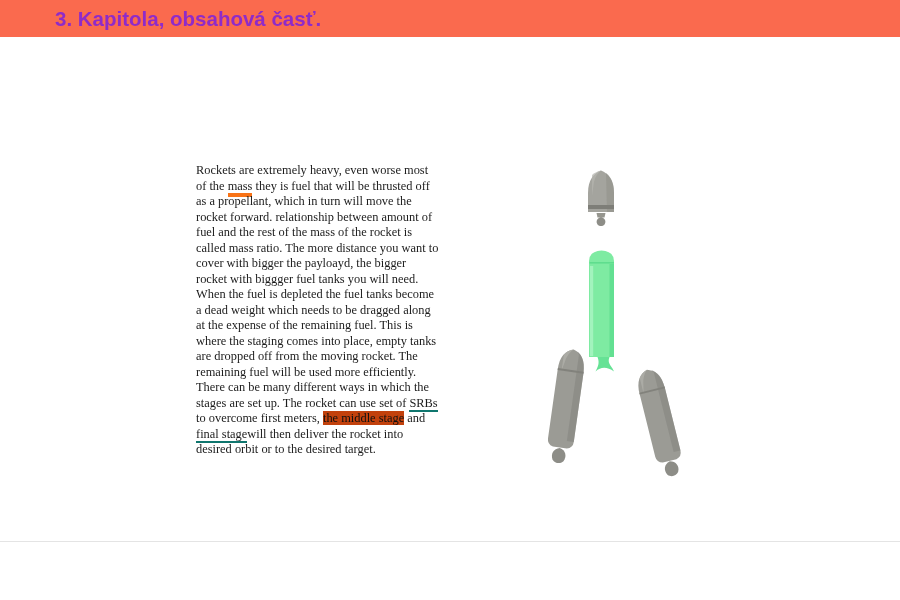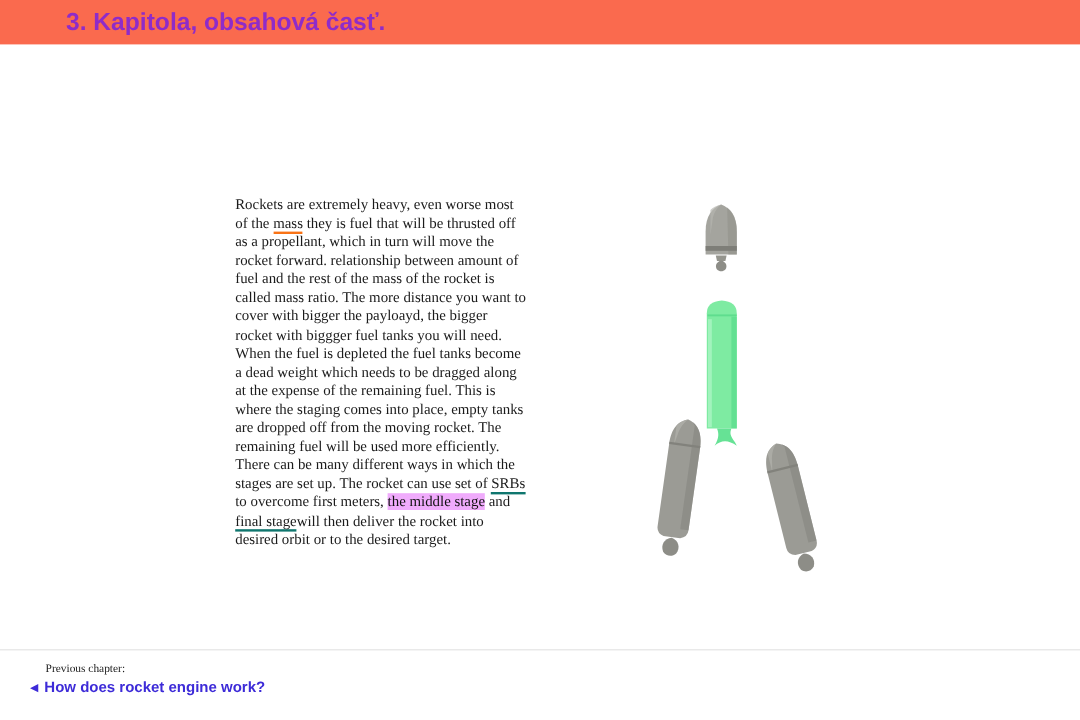--- a/index.html
+++ b/index.html
@@ -23,23 +23,23 @@
             margin-bottom:3.2px; }
   .chapter-label { position:absolute; left:196px; top:5px; font-size:10px;
             color:#1b1b1b; font-family:"Liberation Serif", serif; }
   .chapter-title { position:absolute; left:196px; top:15px; font-size:20px;
             font-weight:bold; letter-spacing:-0.3px; color:#141414; }
 
   
   .article { position:absolute; left:196px; top:163px; width:244px;
             font-family:"Liberation Serif", serif; font-size:12.4px;
             line-height:15.5px; color:#1b1b1b; }
-  .u-orange { border-bottom:2px solid #f97316; }
+  .u-orange { border-bottom:4px solid #f97316; }
   .u-green  { border-bottom:2px solid #0f766e; }
-  .hl-green { background:#f0abfc; color:#101010;text-align:center; }
+  .hl-green { background:#c2410c; color:#101010;text-align:center; }
 
   
   .illustration { position:absolute; left:520px; top:140px; }
 
   
   .divider { position:absolute; left:0; top:541px; width:900px; height:1px;
             background:#E4E4E4; }
   .footer { position:absolute; left:25px; top:553px; }
   .footer-label { margin-left:13px; font-size:9.5px; color:#1b1b1b;
             font-family:"Liberation Serif", serif; }
@@ -93,21 +93,14 @@
     <g transform="translate(648,374) rotate(-14)">
       <path d="M-13,18 C-13,4 -8,-2 0,-4.5 C8,-2 13,4 13,18 L13,82 Q13,88 7,89.5 L-7,89.5 Q-13,88 -13,82 Z" fill="#9B9B95"></path>
       <path d="M4,-3 C9,0 13,6 13,18 L13,82 L6,82 L6,0 Z" fill="#868680" opacity="0.6"></path>
       <path d="M-9,2 C-7,-1 -4,-3.5 0,-4.5 C-3,-2 -6,3 -7,9 L-9,18 Z" fill="#AFAFA9" opacity="0.8"></path>
       <rect x="-13" y="16" width="26" height="2" fill="#82827C"></rect>
       <path d="M0,90 C6,91.5 8.5,97 5.5,102.5 C2.5,106 -2.5,106 -5.5,102.5 C-8.5,97 -6,91.5 0,90 Z" fill="#8D8D87"></path>
     </g>
   </svg>
 
   <div class="divider"></div>
-  <div class="footer">
-    <div class="footer-label">Previous chapter:</div>
-    <a class="prev-link">
-      <span class="tri">◀</span>
-      <span class="txt">How does rocket engine work?</span>
-    </a>
-  </div>
 
 </div>
 
 </body></html>

